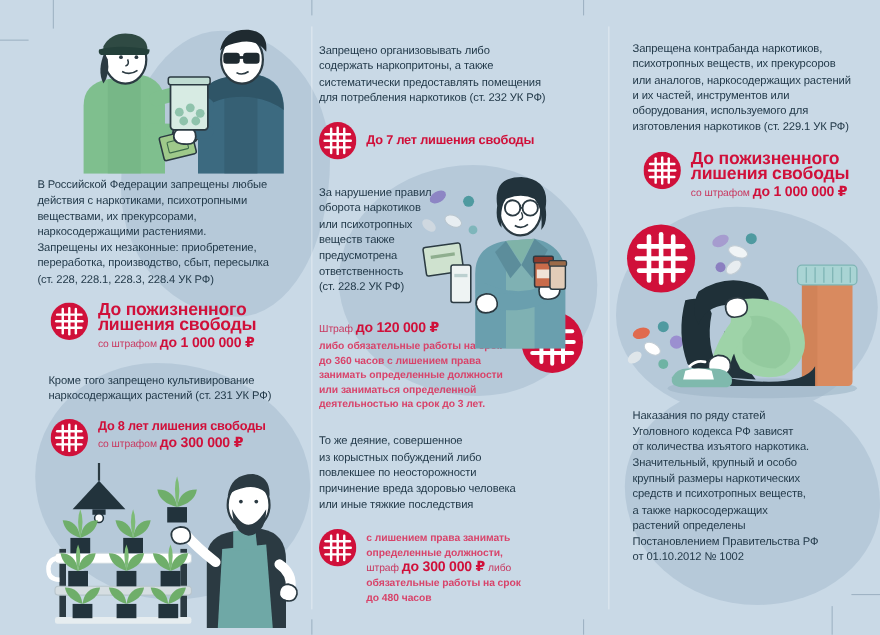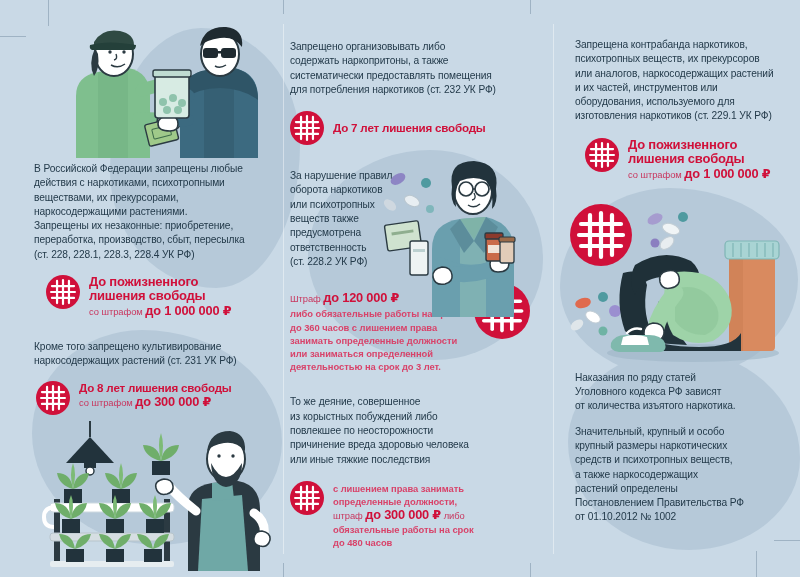--- a/index.html
+++ b/index.html
@@ -35,28 +35,28 @@
 
   
   .block{position:relative;margin-bottom:0;}
   .body-text{
     color:#233a4a;
     font-size:10.2px;
     line-height:14.3px;
     letter-spacing:-0.1px;
   }
   .body-text p{margin:0;}
-  .body-text p + p{margin-top:11px;}
+  .body-text p + p{}
 
   
   .penalty{display:flex;align-items:flex-start;gap:9px;}
   .penalty-text{flex:1;min-width:0;}
   .pen-head{
     color:#d0103a;
-    font-size:13px;
+    font-size:16px;
     font-weight:bold;
     line-height:14.4px;
     letter-spacing:-0.2px;
   }
   .pen-head.small{font-size:11.6px;}
   .pen-sub{
     color:#d8436a;
     font-size:9.4px;
     line-height:13.2px;
     font-weight:bold;
@@ -194,21 +194,21 @@
             <div>До пожизненного</div>
             <div>лишения свободы</div>
           </div>
           <div class="pen-sub">
             <span class="lite">со штрафом </span><span class="big">до 1 000 000 ₽</span>
           </div>
         </div>
       </div>
     </div>
 
-    <div class="block" style="margin-top:22px;">
+    <div class="block" style="margin-top:22px;margin-left:10px;">
       <div class="body-text">
         <div>Кроме того запрещено культивирование</div>
         <div>наркосодержащих растений (ст. 231 УК РФ)</div>
       </div>
       <div class="penalty" style="margin-top:12px;margin-left:2px;">
         <svg class="gicon s34" viewBox="0 0 40 40">
           <circle cx="20" cy="20" r="20" fill="#d0103a"></circle>
           <g stroke="#ffffff" stroke-width="2.6" stroke-linecap="round">
             <line x1="13" y1="7" x2="13" y2="33"></line>
             <line x1="20" y1="6" x2="20" y2="34"></line>

